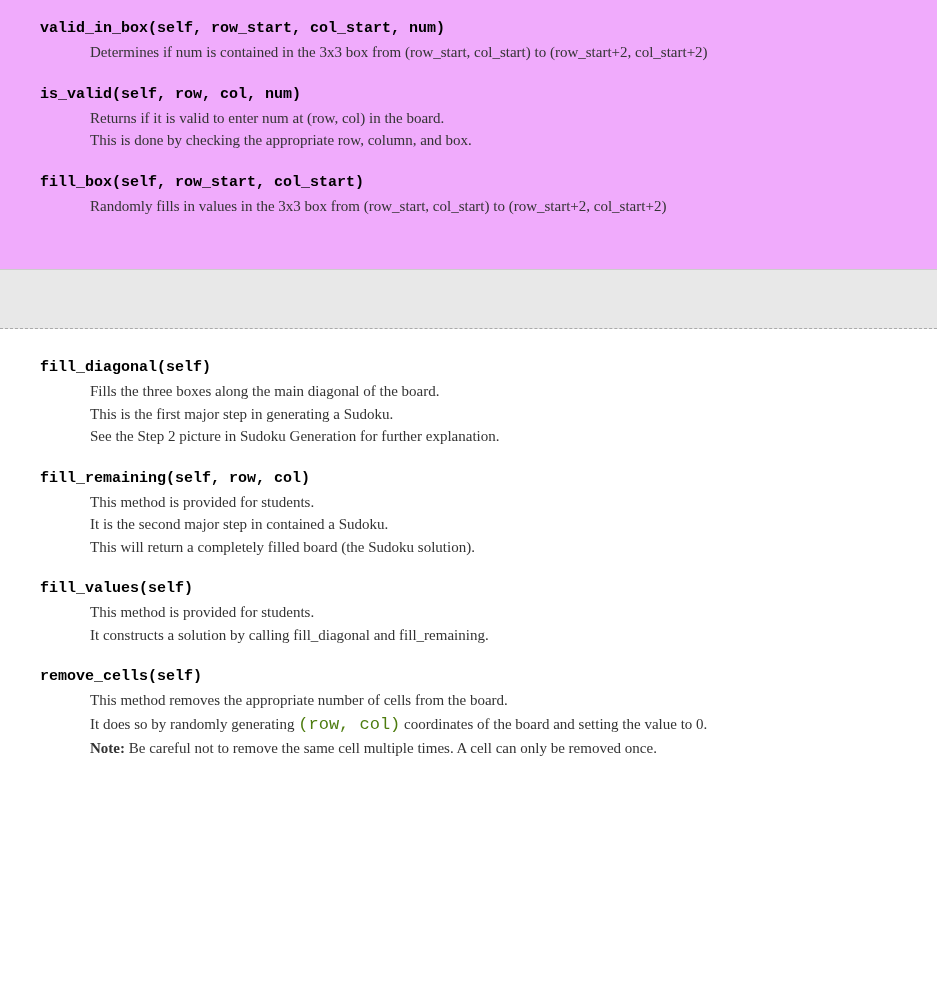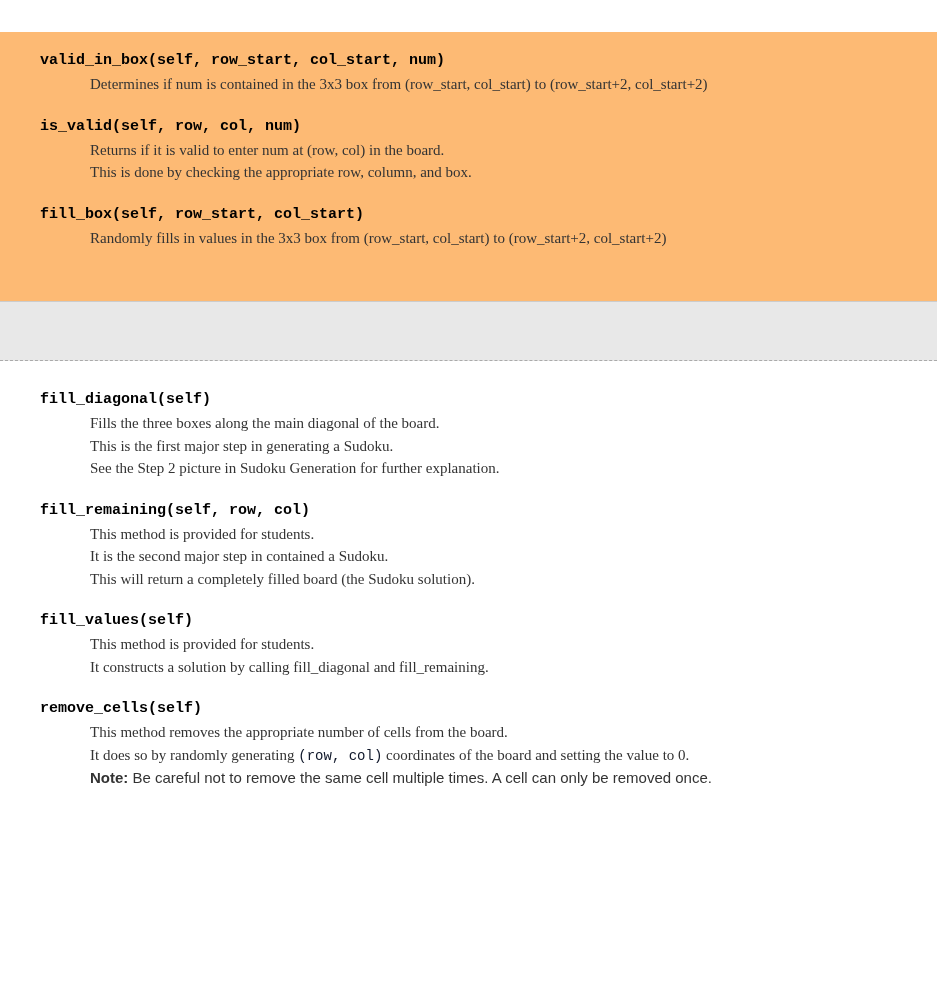--- a/index.html
+++ b/index.html
@@ -11,23 +11,22 @@
     body {
       background-color: #ffffff;
       font-family: Georgia, 'Times New Roman', serif;
       font-size: 15px;
       color: #333333;
       width: 937px;
       min-height: 982px;
     }
 
     .top-section {
-      background-color: #fdba74;
+      background-color: #f0abfc;
       padding: 20px 40px 30px 40px;
-      margin-top: 32px;
     }
 
     .divider-area {
       background-color: #e8e8e8;
       height: 60px;
       border-top: 1px solid #cccccc;
       border-bottom: 1px dashed #aaaaaa;
     }
 
     .bottom-section {
@@ -52,34 +51,34 @@
     }
 
     .method-desc p {
       font-family: Georgia, 'Times New Roman', serif;
       font-size: 15px;
       color: #333333;
       line-height: 1.5;
     }
 
     .method-desc p.note {
-      font-family: Liberation Sans, sans-serif;
+      font-family: Liberation Serif, serif;
       font-size: 15px;
       color: #333333;
       line-height: 1.5;
     }
 
     .method-desc p.note strong {
       font-weight: bold;
     }
 
     code.inline {
       font-family: 'Courier New', Courier, monospace;
-      font-size: 14px;
-      color: #0f172a;
+      font-size: 17px;
+      color: #4d7c0f;
     }
   </style>
 </head>
 <body>
 
 <div class="top-section">
 
   <div class="method-entry">
     <div class="method-signature">valid_in_box(self, row_start, col_start, num)</div>
     <div class="method-desc">

